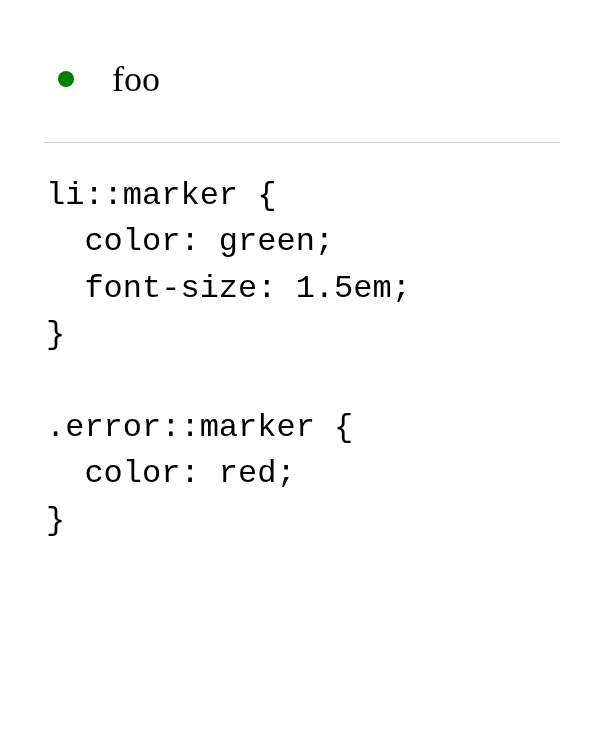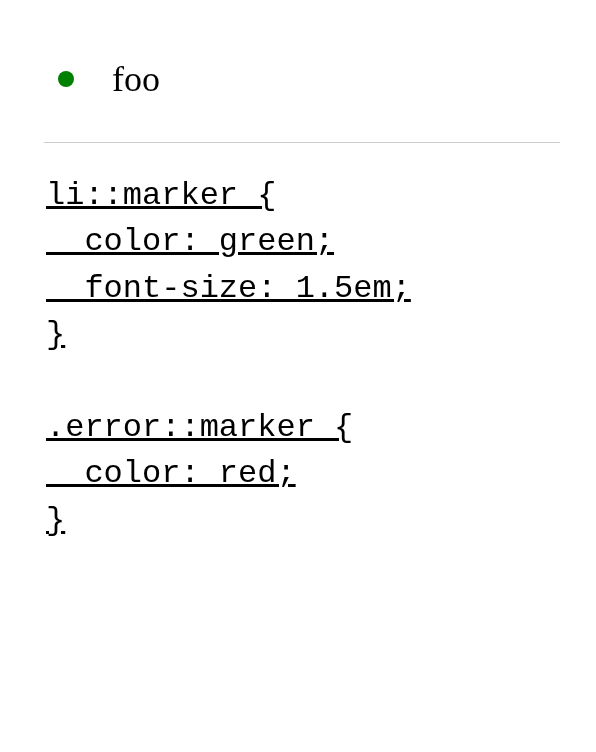--- a/index.html
+++ b/index.html
@@ -43,21 +43,20 @@
       border: none;
       border-top: 1px solid #cccccc;
       margin: 0 0 30px 0;
     }
     .code-block {
       font-family: 'Consolas', 'Monaco', 'Courier New', monospace;
       font-size: 32px;
       line-height: 1.45;
       color: #000000;
       white-space: pre;
-      text-decoration: underline;
     }
   </style>
 </head>
 <body>
 
 <ul class="list">
   <li class="list-item">
     <span class="bullet bullet-green"></span>
     <span>foo</span>
   </li>

